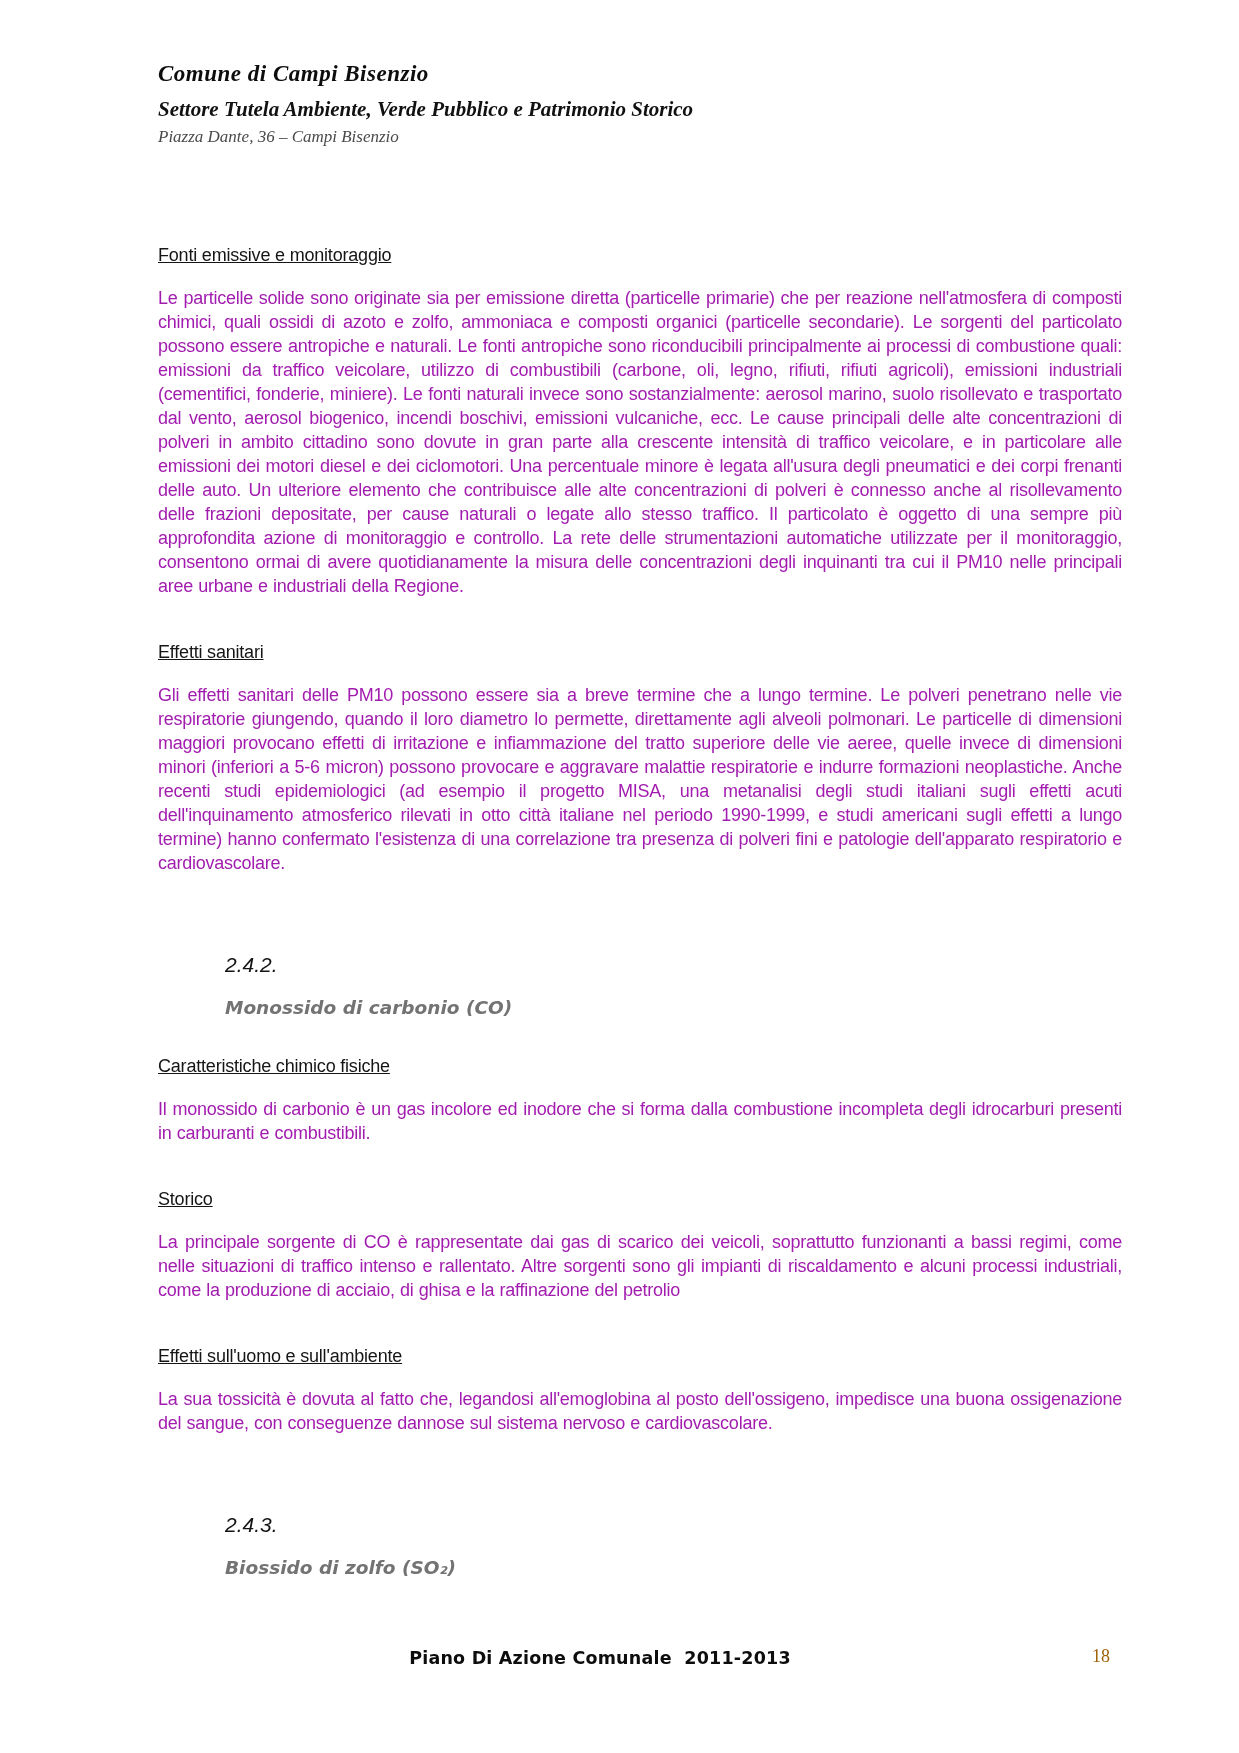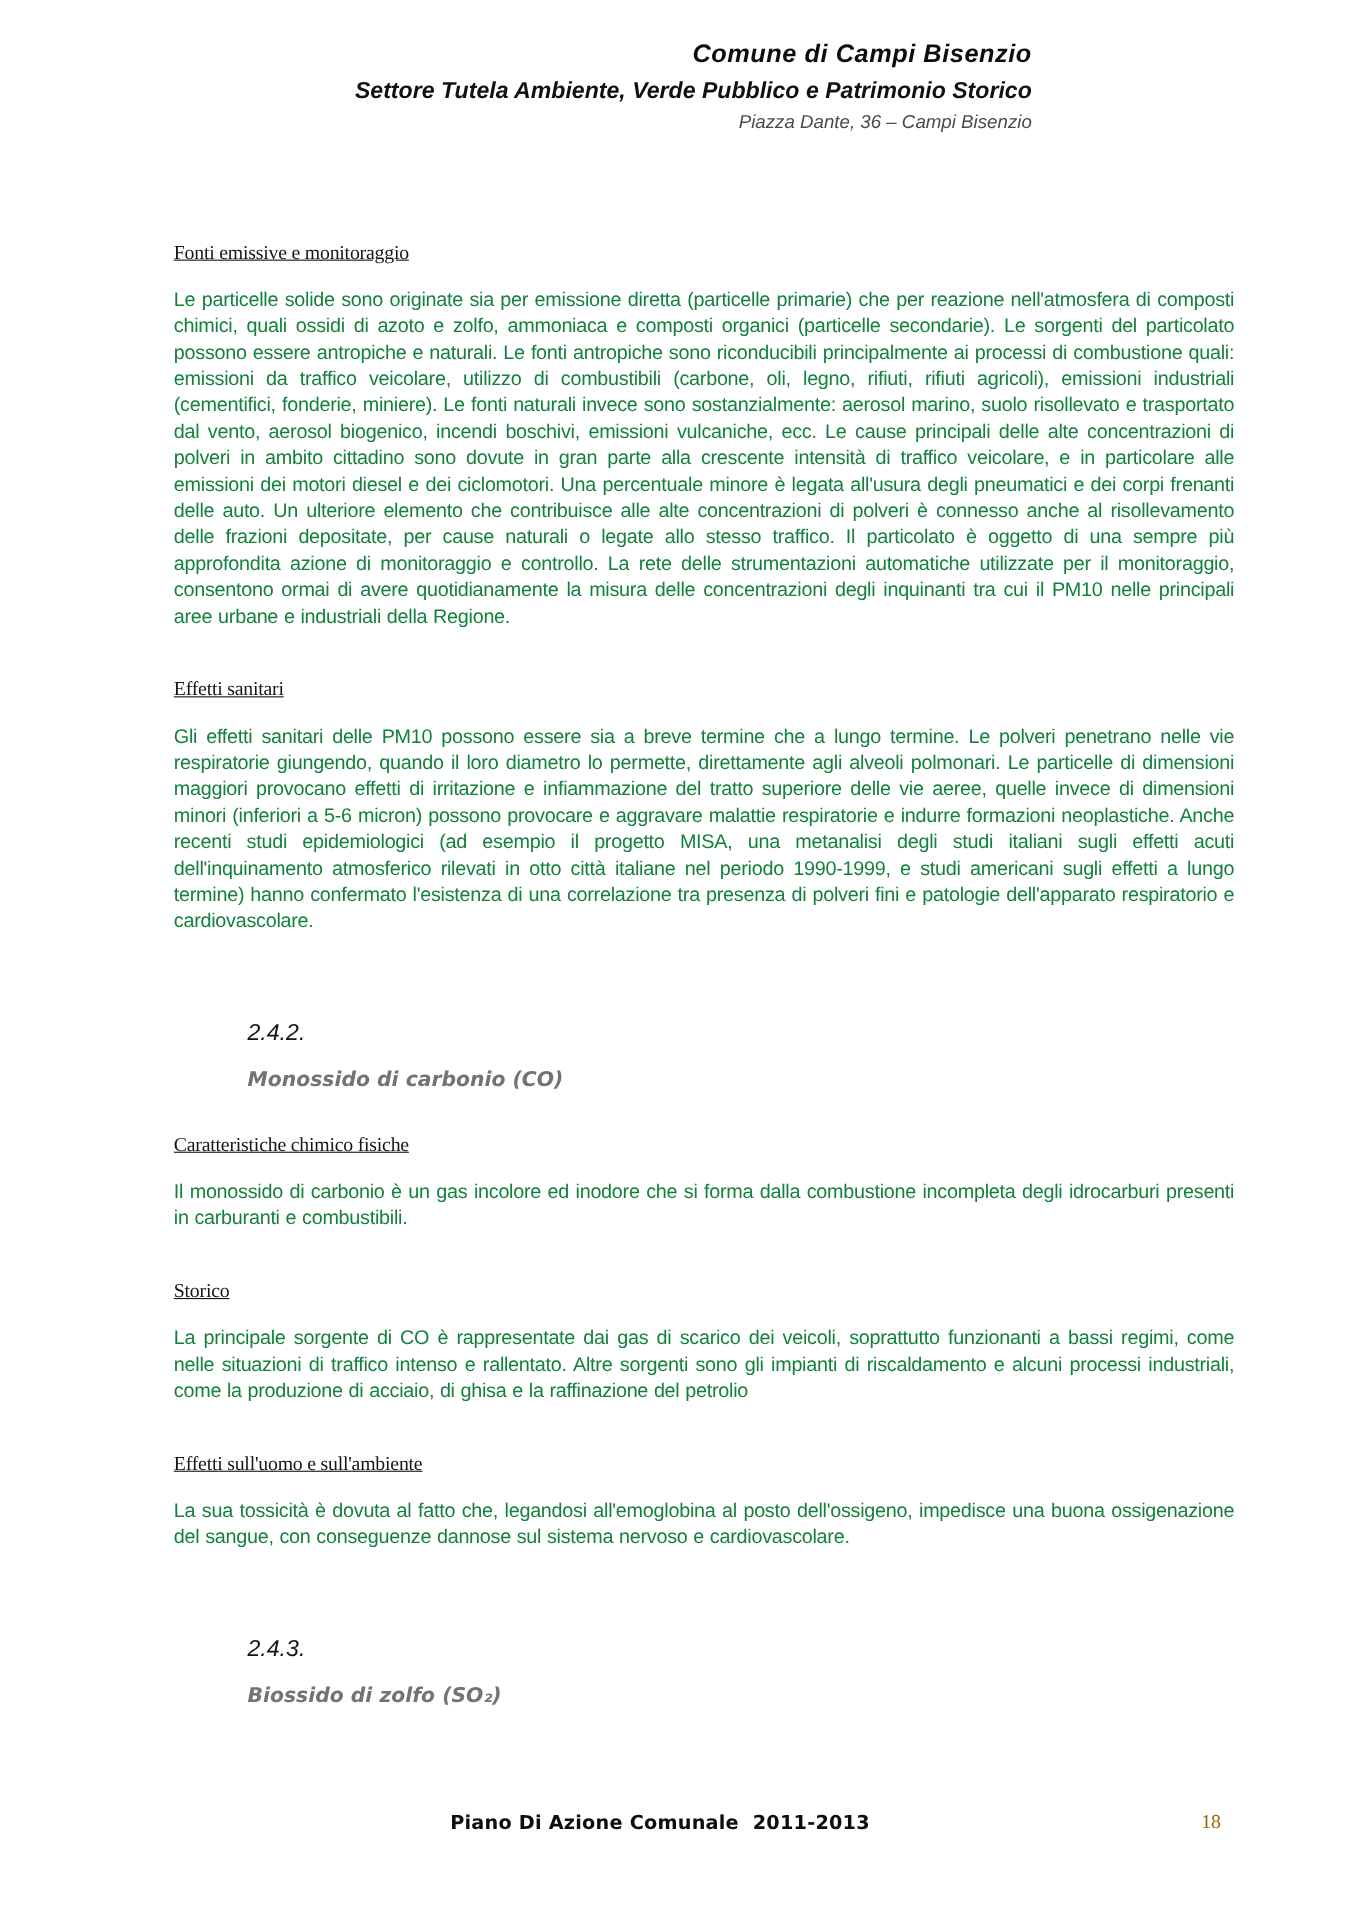--- a/index.html
+++ b/index.html
@@ -14,23 +14,23 @@
     background: #ffffff;
     color: #121212;
     overflow: hidden;
     font-family: "Liberation Sans", sans-serif;
   }
 
   
   .doc-header {
     margin-left: 158px;
     width: 780px;
-    padding-top: 34px;
-    text-align: right;
-    font-family: Liberation Sans, sans-serif;
+    padding-top: 60px;
+    text-align: left;
+    font-family: Liberation Serif, serif;
   }
   .doc-header .org {
     font-size: 23px;
     font-weight: bold;
     font-style: italic;
     letter-spacing: 0.5px;
     line-height: 1.25;
     color: #0d0d0d;
   }
   .doc-header .dept {
@@ -55,33 +55,32 @@
     margin-left: 158px;
     margin-right: 117px; 
   }
   .sec-heading {
     margin: 44px 0 0 0;
     font-size: 18px;
     font-weight: normal;
     text-decoration: underline;
     letter-spacing: -0.2px;
     color: #151515;
-    font-family: Liberation Serif, serif;
   }
   .sec-heading.first {
     margin-top: 98px;
   }
   .para {
     margin: 20px 0 0 0;
     font-size: 18px;
     line-height: 24px;
     letter-spacing: -0.25px;
     word-spacing: 0.5px;
     text-align: justify;
-    color: #15803d;
+    color: #a21caf;
   }
   .num-heading {
     display: flex;
     align-items: baseline;
     gap: 20px;
     margin: 78px 0 0 67px;
     flex-direction: column;
   }
   .num-heading .num {
     font-style: italic;

